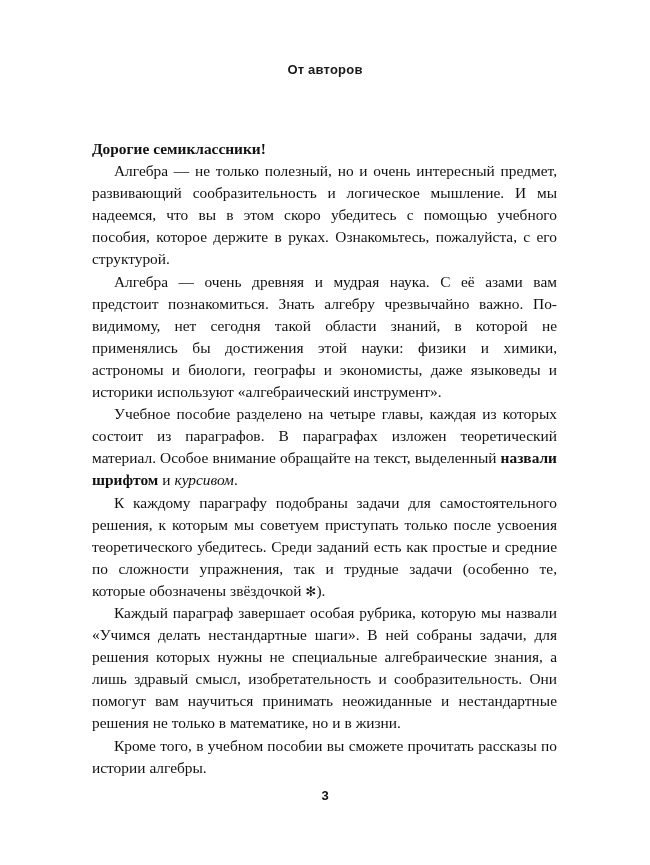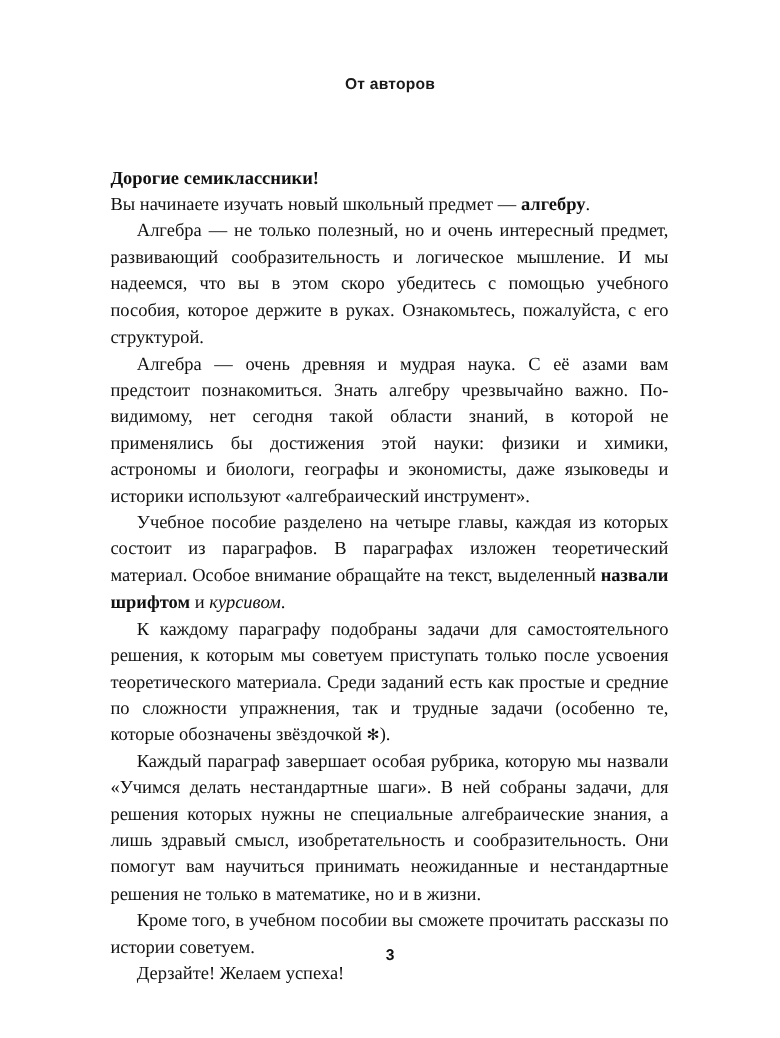--- a/index.html
+++ b/index.html
@@ -82,26 +82,24 @@
 
 <div class="page">
 
   <div class="page-title">От авторов</div>
 
   <div class="body-col">
     <p class="para no-indent">
       <span class="lead">Дорогие семиклассники!</span>
     </p>
     <div id="paragraph-host">
-        <p class="para no-indent"><span>Вы начинаете изучать новый школьный предмет — </span><b class="strong">алгебру</b><span>.</span></p>
         <p class="para"><span>Алгебра — не только полезный, но и очень интересный предмет, развивающий сообразительность и логическое мышление. И мы надеемся, что вы в этом скоро убедитесь с помощью учебного пособия, которое держите в руках. Ознакомьтесь, пожалуйста, с его структурой.</span></p>
         <p class="para"><span>Алгебра — очень древняя и мудрая наука. С её азами вам предстоит познакомиться. Знать алгебру чрезвычайно важно. По-видимому, нет сегодня такой области знаний, в которой не применялись бы достижения этой науки: физики и химики, астрономы и биологи, географы и экономисты, даже языковеды и историки используют «алгебраический инструмент».</span></p>
         <p class="para"><span>Учебное пособие разделено на четыре главы, каждая из которых состоит из параграфов. В параграфах изложен теоретический материал. Особое внимание обращайте на текст, выделенный </span><b class="strong">назвали шрифтом</b><span> и </span><i class="em">курсивом</i><span>.</span></p>
-        <p class="para"><span>К каждому параграфу подобраны задачи для самостоятельного решения, к которым мы советуем приступать только после усвоения теоретического материала. Среди заданий есть как простые и средние по сложности упражнения, так и трудные задачи (особенно те, которые обозначены звёздочкой </span><span class="star">✻</span><span>).</span></p>
+        <p class="para"><span>К каждому параграфу подобраны задачи для самостоятельного решения, к которым мы советуем приступать только после усвоения теоретического убедитесь. Среди заданий есть как простые и средние по сложности упражнения, так и трудные задачи (особенно те, которые обозначены звёздочкой </span><span class="star">✻</span><span>).</span></p>
         <p class="para"><span>Каждый параграф завершает особая рубрика, которую мы назвали «Учимся делать нестандартные шаги». В ней собраны задачи, для решения которых нужны не специальные алгебраические знания, а лишь здравый смысл, изобретательность и сообразительность. Они помогут вам научиться принимать неожиданные и нестандартные решения не только в математике, но и в жизни.</span></p>
-        <p class="para"><span>Кроме того, в учебном пособии вы сможете прочитать рассказы по истории советуем.</span></p>
-        <p class="para"><span>Дерзайте! Желаем успеха!</span></p>
+        <p class="para"><span>Кроме того, в учебном пособии вы сможете прочитать рассказы по истории алгебры.</span></p>
       </div>
   </div>
 
   <div class="page-number">3</div>
 
 </div>
 
 </body></html>

